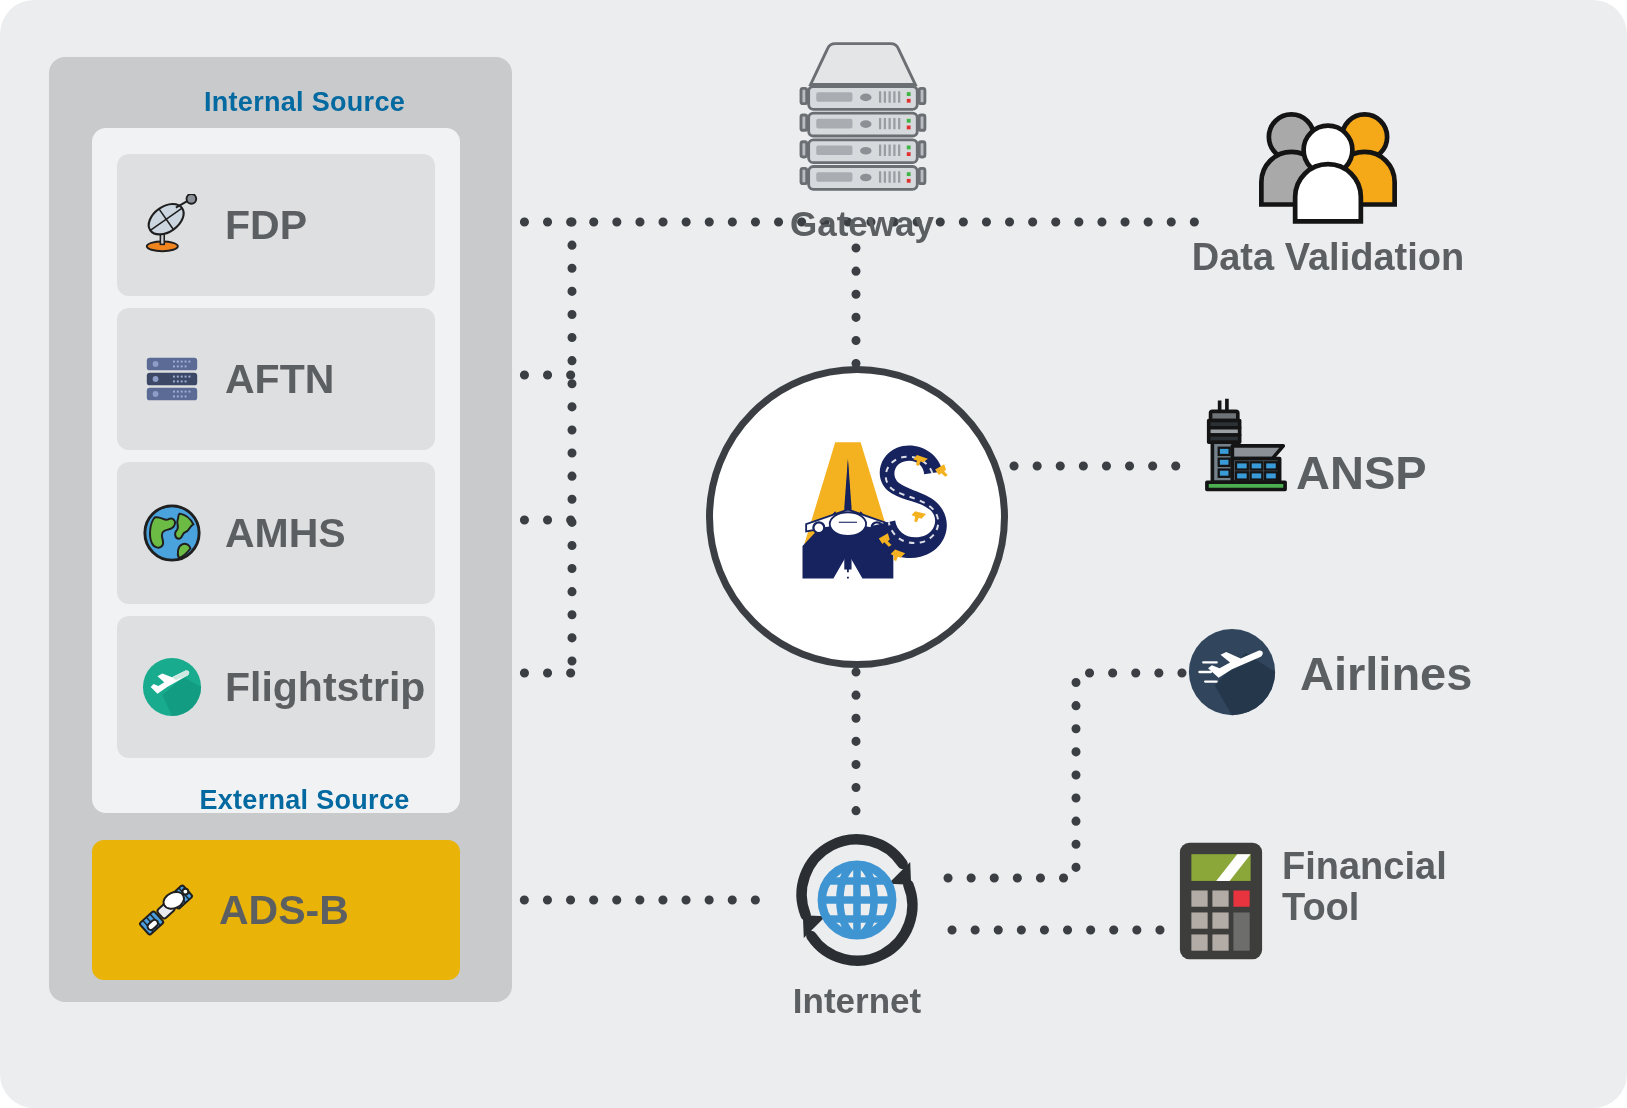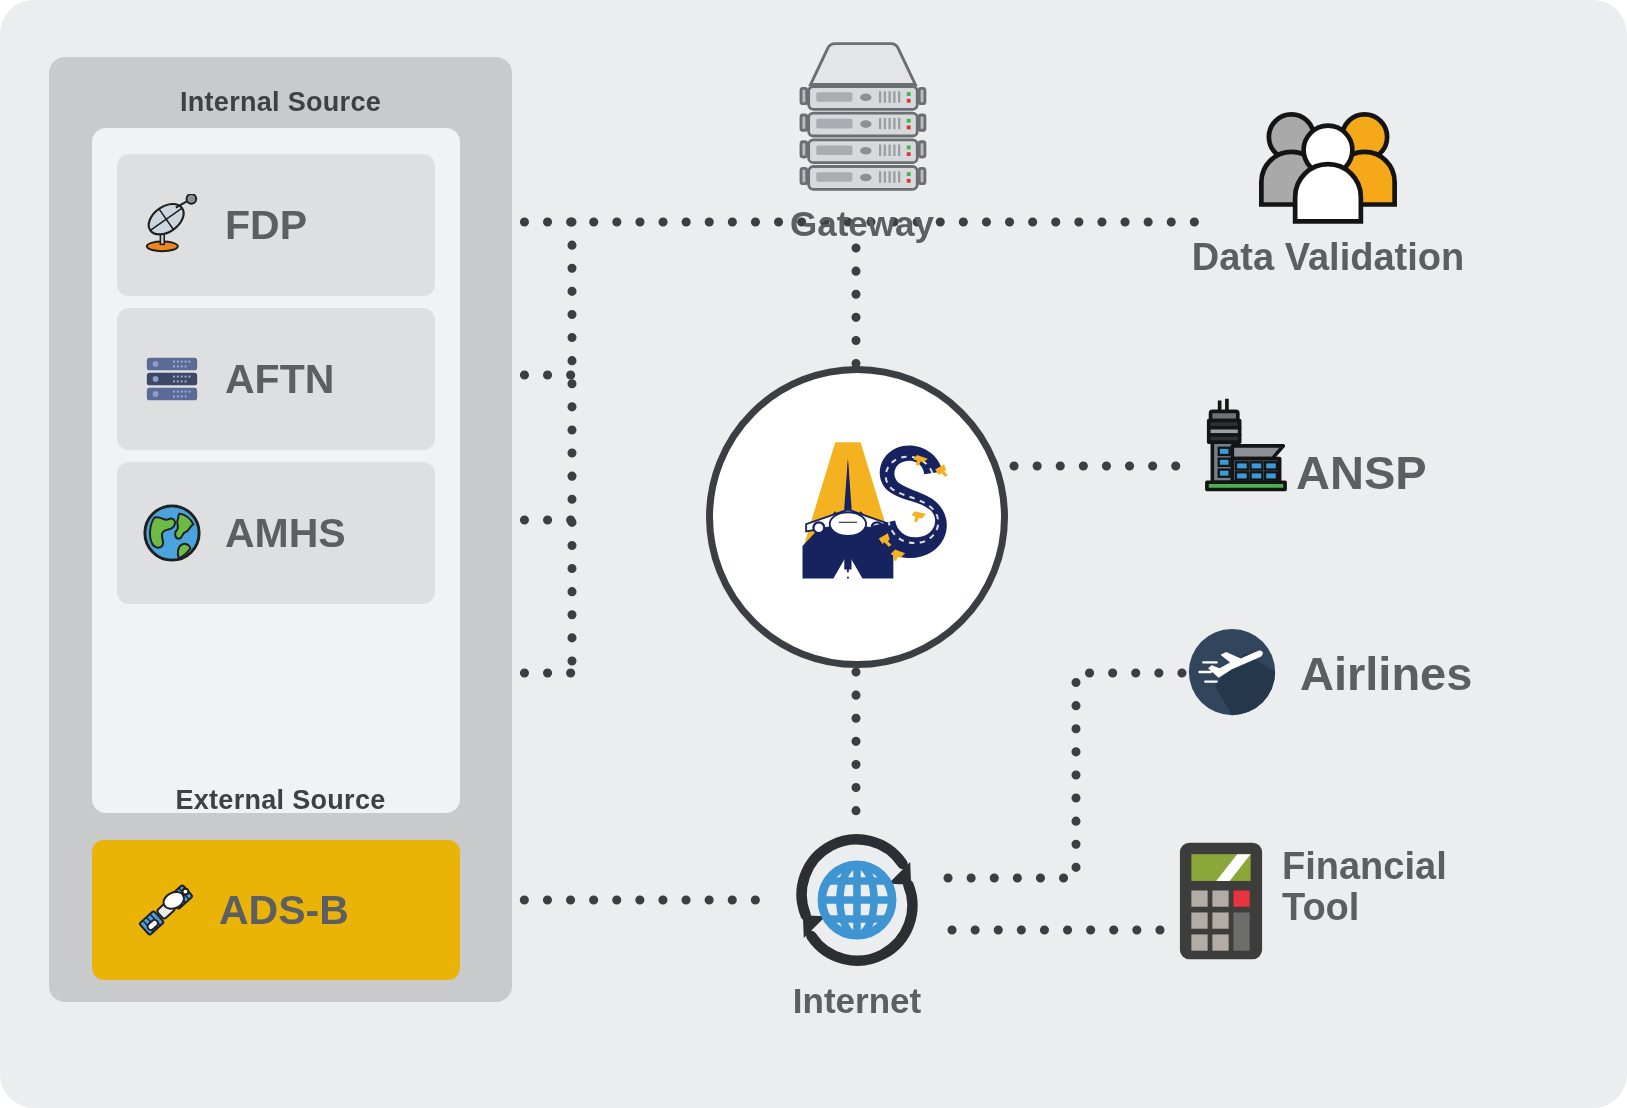--- a/index.html
+++ b/index.html
@@ -36,22 +36,23 @@
     width: 463px; height: 945px;
     background: #c9cacb;
     border-radius: 16px;
   }
   .group-title {
     position: absolute;
     width: 100%;
     text-align: center;
     font-size: 27px;
     font-weight: bold;
-    color: #404040;
+    color: #0369a1;
     letter-spacing: 0.3px;
+    margin-left: 24px;
   }
   #internal-title { top: 30px; }
   #external-title { top: 728px; }
 
   #internal-wrap {
     position: absolute;
     left: 43px; top: 71px;
     width: 368px; height: 685px;
     background: #f1f2f3;
     border-radius: 14px;
@@ -228,20 +229,31 @@
           <svg viewBox="0 0 64 64" width="62" height="62">
             <circle cx="32" cy="32" r="28" fill="#4aa3dd" stroke="#1f1f1f" stroke-width="3"></circle>
             <path d="M14 16 c6 -2 10 4 14 2 c5 -3 9 2 6 7 c-3 5 -10 2 -12 7 c-2 5 3 9 0 13 c-3 4 -9 2 -11 -3 c-3 -7 -2 -20 3 -26 z" fill="#6cbb45" stroke="#1f1f1f" stroke-width="2"></path>
             <path d="M40 12 c6 1 11 5 14 11 c-4 2 -4 7 -8 8 c-4 1 -3 7 -7 7 c-4 0 -5 -6 -2 -9 c3 -3 -1 -7 1 -11 c1 -3 0 -5 2 -6 z" fill="#6cbb45" stroke="#1f1f1f" stroke-width="2"></path>
             <path d="M42 44 c4 -2 8 0 9 4 c-3 4 -7 8 -12 10 c-2 -5 -1 -12 3 -14 z" fill="#6cbb45" stroke="#1f1f1f" stroke-width="2"></path>
           </svg>
         </span>
         <span class="src-label">AMHS</span>
       </div>
 
+      <div class="src-card" id="card-flightstrip">
+        <span class="src-ico">
+          <svg viewBox="0 0 64 64" width="62" height="62">
+            <circle cx="32" cy="32" r="30" fill="#18ab8e"></circle>
+            <path d="M32 62 A30 30 0 0 0 62 32 L44 22 L22 40 Z" fill="#0f8f76" opacity="0.55"></path>
+            <path d="M48 20 c3 -2 2 -6 -2 -5 l-14 7 l-10 -4 l-5 3 l7 6 l-6 4 l-5 -2 l-3 3 l7 7 l10 -7 z" fill="#ffffff"></path>
+            <path d="M48 20 c3 -2 2 -6 -2 -5 l-14 7 l4 3 z" fill="#cfe8e2"></path>
+          </svg>
+        </span>
+        <span class="src-label">Flightstrip</span>
+      </div>
     </div>
 
     <div class="group-title" id="external-title">External Source</div>
 
     <div id="external-card">
       <span class="src-ico">
         <svg viewBox="0 0 64 64" width="62" height="62">
           <g stroke="#1f1f1f" stroke-width="2">
             <g transform="rotate(-42 32 32)">
               <rect x="2" y="24" width="20" height="16" rx="2" fill="#4a9ede"></rect>

